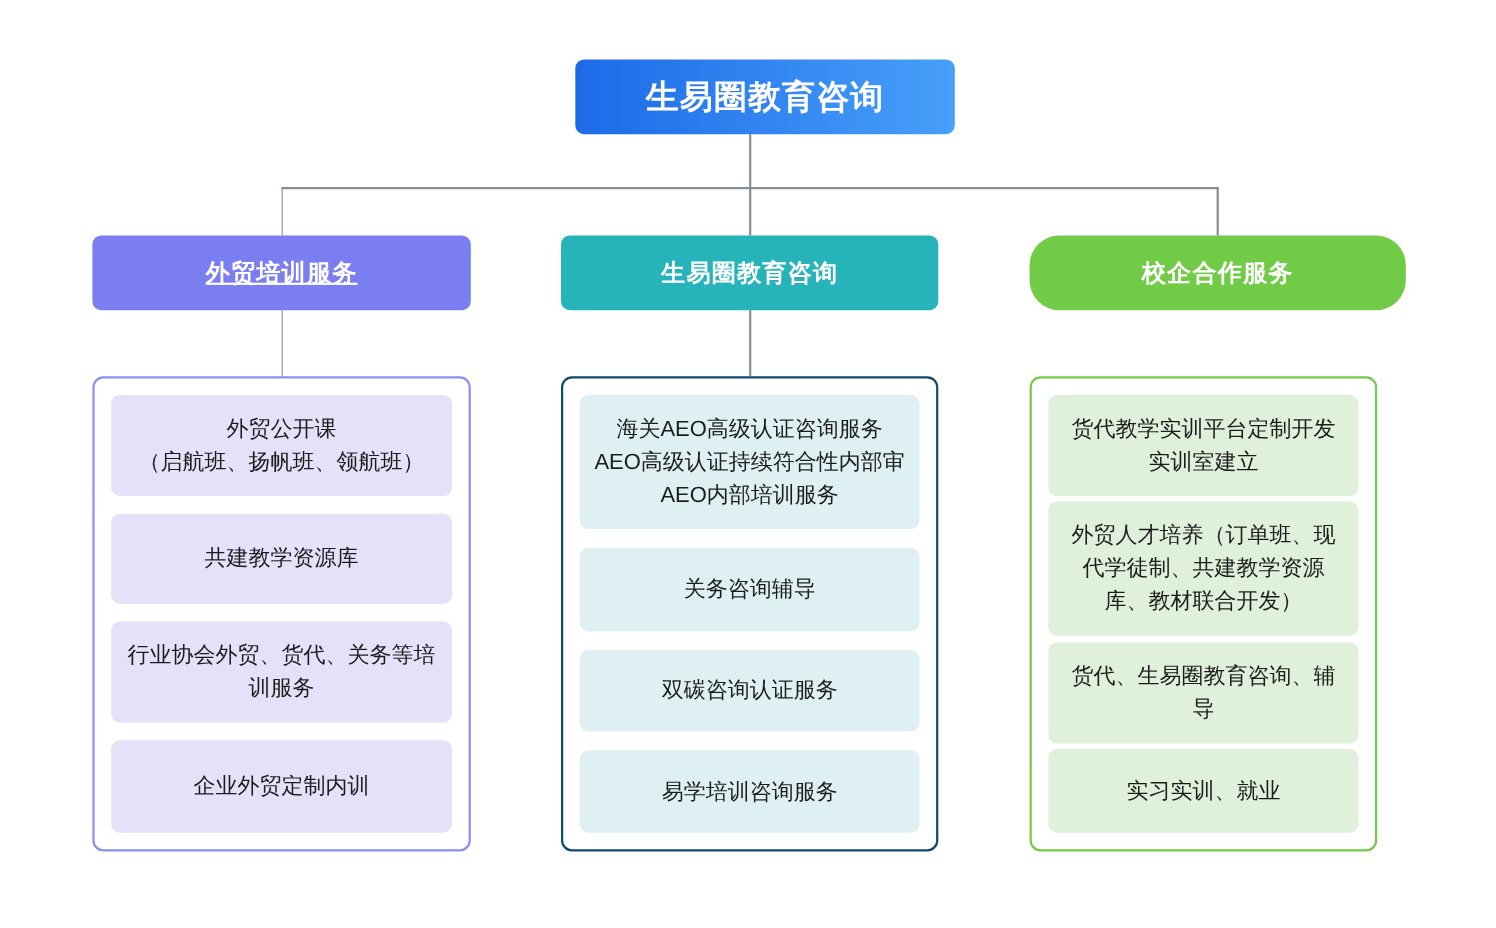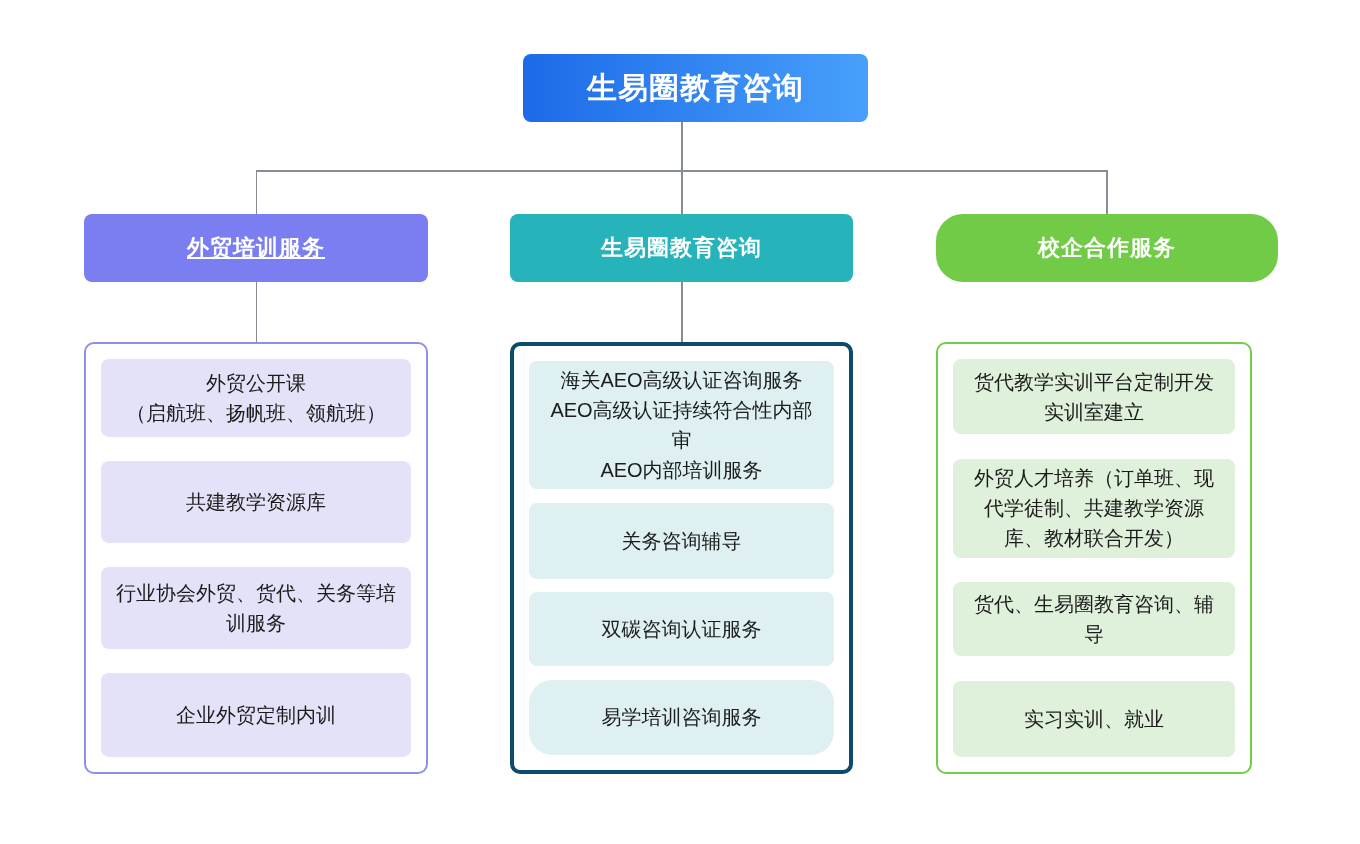--- a/index.html
+++ b/index.html
@@ -19,26 +19,26 @@
         font-size:22px;font-weight:bold;letter-spacing:1px;}
   .bh0{left:84px;width:344px;background:#7a7ef0;text-decoration:underline;}
   .bh1{left:510px;width:343px;background:#26b3ba;}
   .bh2{left:936px;width:342px;background:#72cb47;border-radius:27px;}
 
   
   .panel{position:absolute;top:342px;height:432px;z-index:2;box-sizing:border-box;
         background:#ffffff;border-radius:10px;padding:15px;
         display:flex;flex-direction:column;justify-content:space-between;}
   .p0{left:84px;width:344px;border:2px solid #8b8ff0;}
-  .p1{left:510px;width:343px;border:4px solid #0c4a6e;}
+  .p1{left:510px;width:343px;border:2px solid #0c4a6e;}
   .p2{left:936px;width:316px;border:2px solid #74cb48;}
 
   .item{box-sizing:border-box;border-radius:8px;display:flex;align-items:center;justify-content:center;
         text-align:center;font-size:20px;line-height:1.5;color:#1c1c1c;
-        padding:4px 12px;white-space:pre-line;}
+        padding:16px 12px;white-space:pre-line;}
   .p0 .item{background:#e4e2f8;}
   .p1 .item{background:#def0f2;}
   .p2 .item{background:#dff0db;}
 </style>
 </head>
 <body>
 
 <div class="canvas">
 
   <div class="line" style="left:681px;top:122px;width:1.5px;height:48px;"></div>
@@ -70,21 +70,21 @@
     <div class="item" style="min-height:82px;text-align:center;">行业协会外贸、货代、关务等培训服务</div>
     <div class="item" style="min-height:84px;">企业外贸定制内训</div>
   </div>
 
   <div class="panel p1">
     <div class="item" style="min-height:104px;">海关AEO高级认证咨询服务
 AEO高级认证持续符合性内部审
 AEO内部培训服务</div>
     <div class="item" style="min-height:76px;">关务咨询辅导</div>
     <div class="item" style="min-height:74px;">双碳咨询认证服务</div>
-    <div class="item" style="min-height:75px;border-radius:23px;">易学培训咨询服务</div>
+    <div class="item" style="min-height:75px;">易学培训咨询服务</div>
   </div>
 
   <div class="panel p2">
     <div class="item" style="min-height:75px;">货代教学实训平台定制开发
 实训室建立</div>
     <div class="item" style="min-height:99px;">外贸人才培养（订单班、现代学徒制、共建教学资源库、教材联合开发）</div>
     <div class="item" style="min-height:74px;">货代、生易圈教育咨询、辅导</div>
     <div class="item" style="min-height:76px;">实习实训、就业</div>
   </div>
 

